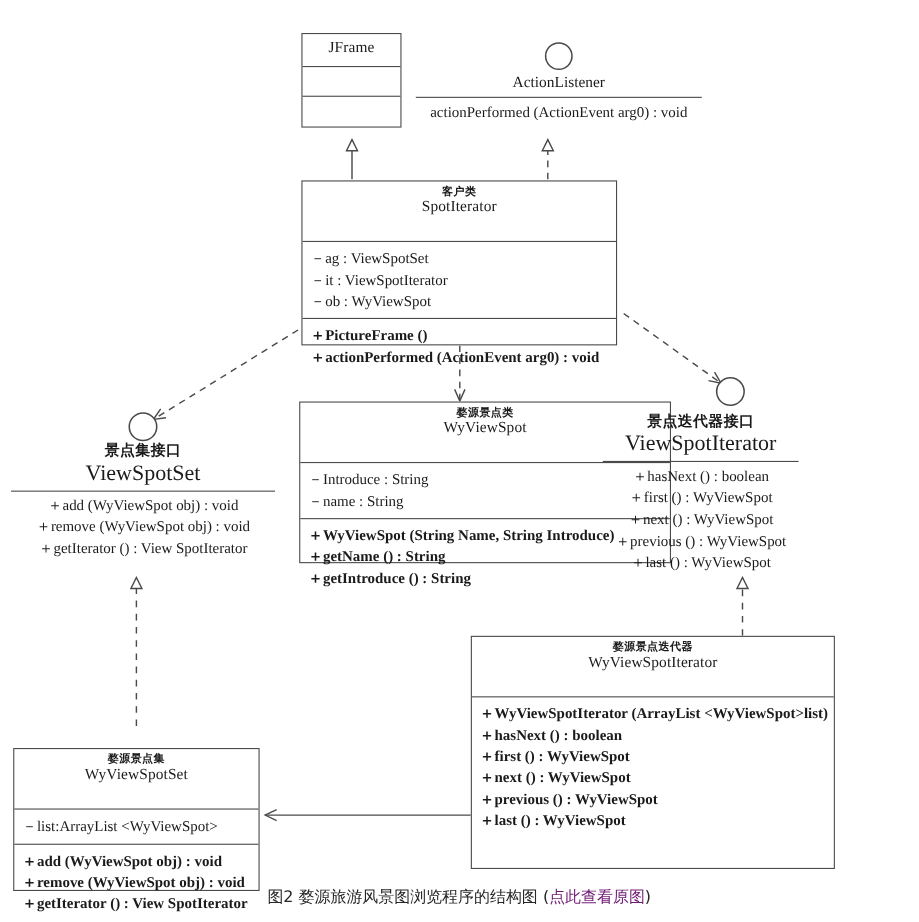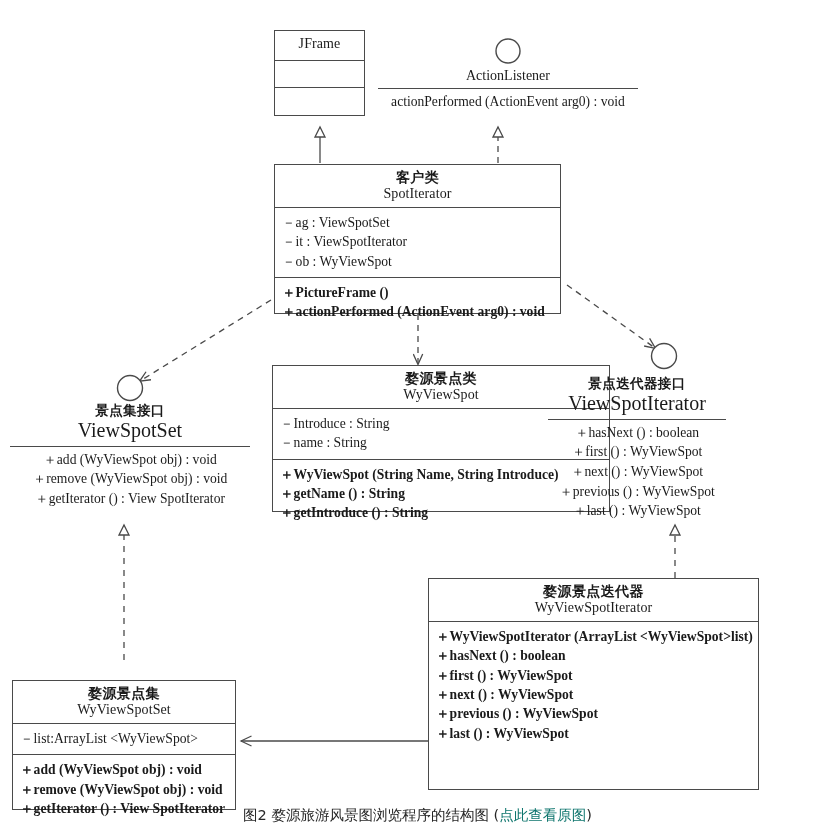--- a/index.html
+++ b/index.html
@@ -26,29 +26,29 @@
   .uml-box{
     position:absolute;
     box-sizing:border-box;
     border:1.3px solid #4a4a4a;
     background:#ffffff;
     z-index:3;
   }
   .uml-head{
     box-sizing:border-box;
     text-align:center;
-    padding:4px 4px 5px 4px;
+    padding:4px 4px 22px 4px;
     border-bottom:1.3px solid #4a4a4a;
     line-height:1.18;
   }
   .uml-head .cn{
     display:block;
     font-family:"DejaVu Sans","Liberation Sans",sans-serif;
     font-weight:bold;
-    font-size:14px;
+    font-size:10px;
     letter-spacing:.4px;
   }
   .uml-head .en{
     display:block;
     font-size:14px;
     letter-spacing:.1px;
   }
   .uml-compart{
     box-sizing:border-box;
     padding:5px 7px 6px 7px;
@@ -99,21 +99,21 @@
     position:absolute;
     left:0;
     top:806px;
     width:835px;
     text-align:center;
     font-family:"DejaVu Sans","Liberation Sans",sans-serif;
     font-size:14.5px;
     color:#262626;
     white-space:nowrap;
   }
-  #caption .link{color:#0f766e;}
+  #caption .link{color:#701a75;}
 </style>
 </head>
 <body>
 
 <div id="page">
 
   <svg id="svg-layer" viewBox="0 0 835 838" xmlns="http://www.w3.org/2000/svg">
     <defs>
       <marker id="hollowTri" markerWidth="13" markerHeight="13" refX="11" refY="6" orient="auto" markerUnits="userSpaceOnUse">
         <path d="M1,1 L11,6 L1,11 z" fill="#ffffff" stroke="#4a4a4a" stroke-width="1.3"></path>

